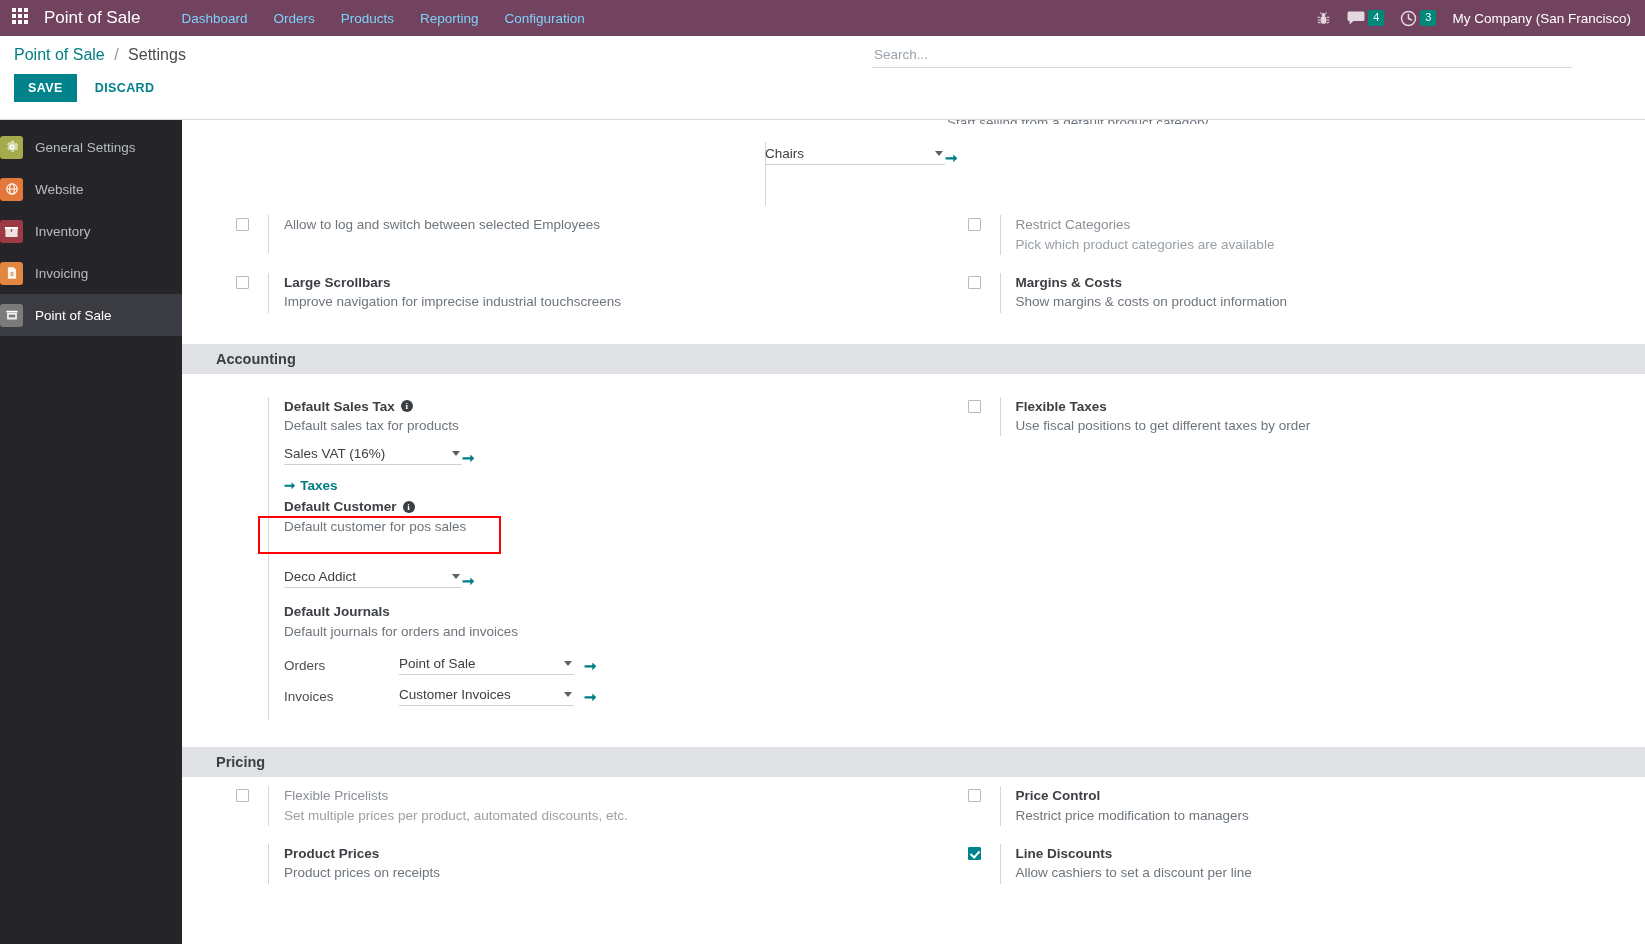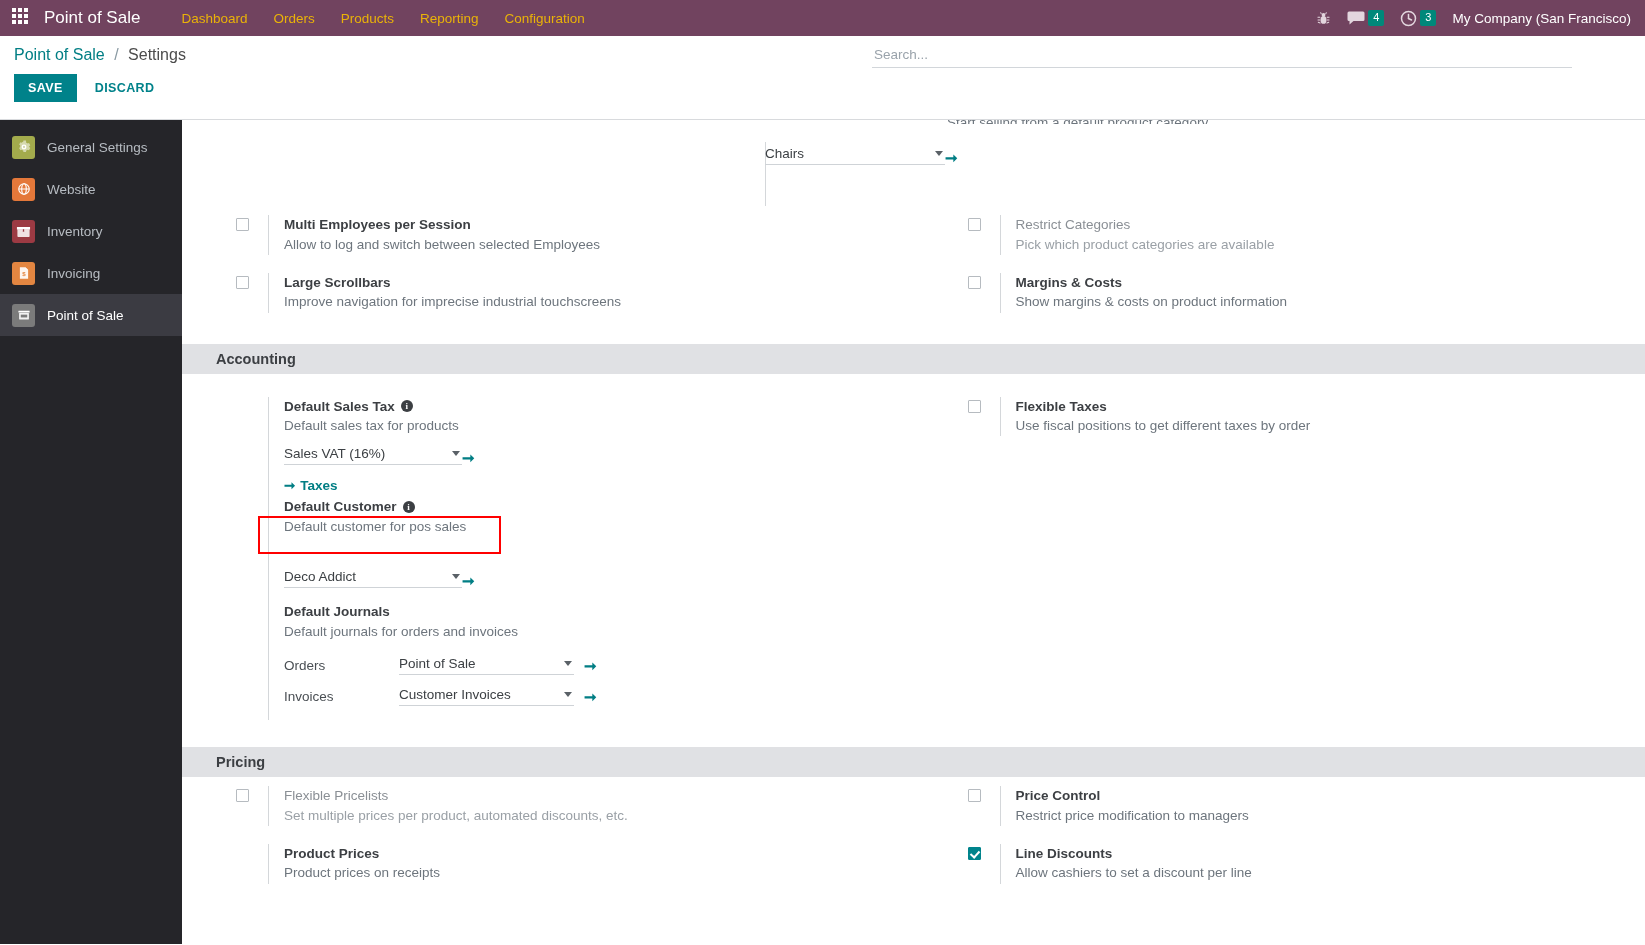--- a/index.html
+++ b/index.html
@@ -34,21 +34,21 @@
   .apps-grid i { background: #ffffff; display: block; width: 4px; height: 4px; }
   .brand {
     font-size: 17px;
     font-weight: 400;
     color: #ffffff;
     margin-right: 28px;
     white-space: nowrap;
   }
   .nav-item {
     font-size: 13.5px;
-    color: #eab308;
+    color: #7dd3fc;
     padding: 4px 13px;
     cursor: pointer;
     white-space: nowrap;
   }
   .nav-spacer { flex: 1; }
   .sys-icon {
     color: #e3d6de;
     margin-right: 16px;
     display: flex;
     align-items: center;
@@ -136,21 +136,20 @@
     width: 182px;
     background: #252529;
     flex: 0 0 182px;
     padding-top: 6px;
     overflow: hidden;
   }
   .side-item {
     display: flex;
     align-items: center;
     height: 42px;
-    padding-left: 12px;
     cursor: pointer;
     color: #b7bcc2;
     font-size: 13.5px;
   }
   .side-item.active { background: #3b3b42; color: #ffffff; }
   .side-icon {
     width: 23px; height: 23px;
     border-radius: 3px;
     margin-right: 12px;
     flex: 0 0 23px;
@@ -472,21 +471,20 @@
         <span class="int-arrow">➞</span>
       </div>
     </div>
 
     <div class="settings-block">
       <div class="row2">
         <div class="col">
           <div class="setting">
             <span class="cbox"></span>
             <span class="setting-body">
-              <span class="s-title">Multi Employees per Session</span>
               <span class="s-desc" style="display:block">Allow to log and switch between selected Employees</span>
             </span>
           </div>
         </div>
         <div class="col">
           <div class="setting">
             <span class="cbox"></span>
             <span class="setting-body">
               <span class="s-title muted">Restrict Categories</span>
               <span class="s-desc muted" style="display:block">Pick which product categories are available</span>

